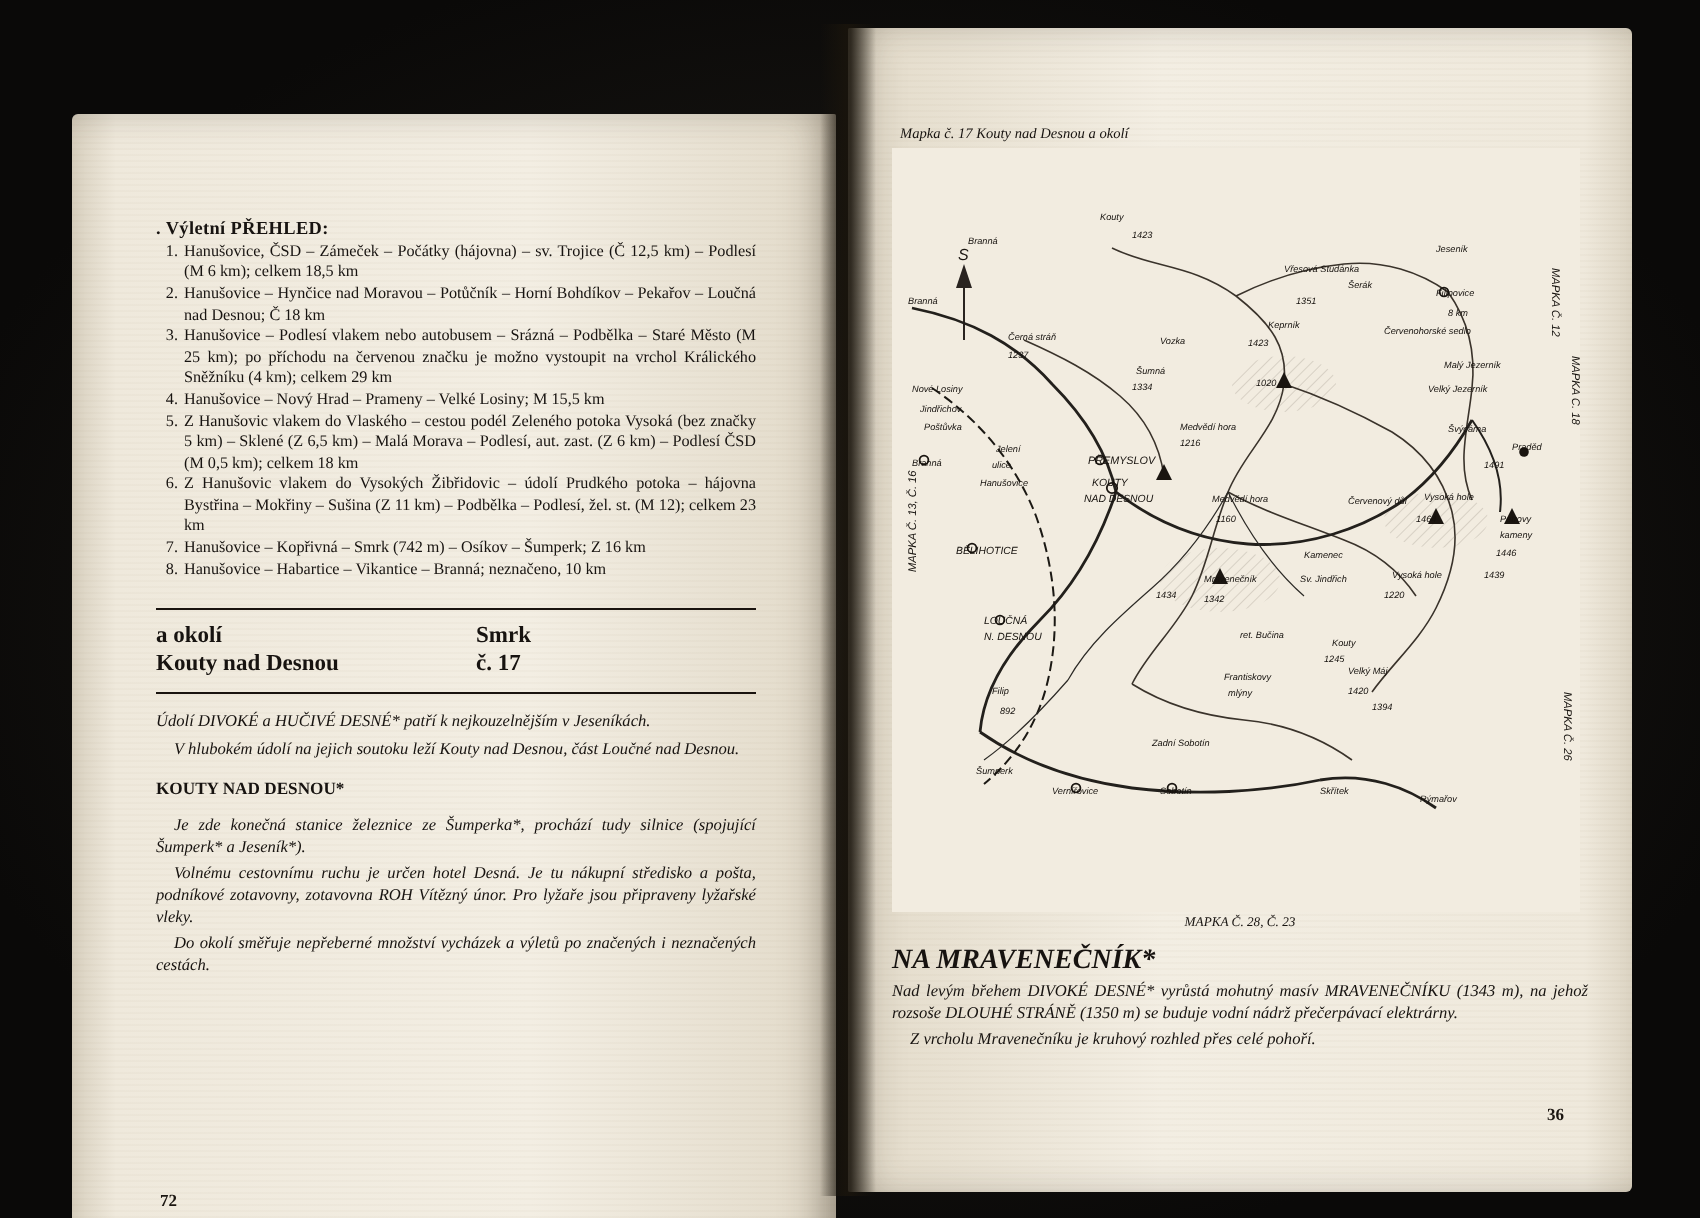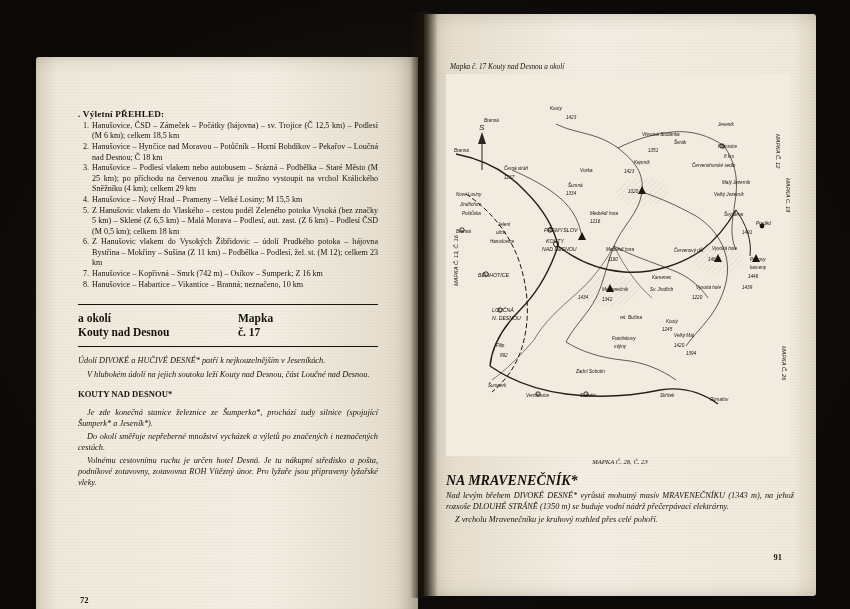--- a/index.html
+++ b/index.html
@@ -225,36 +225,36 @@
             <span class="txt">Hanušovice – Habartice – Vikantice – Branná; neznačeno, 10 km</span>
           </li>
       </ol>
 
       <div class="box-head">
         <div class="title">
           <div>a okolí</div>
           <div>Kouty nad Desnou</div>
         </div>
         <div class="mapka">
-          <div>Mapka</div>
+          <div>Smrk</div>
           <div>č. 17</div>
         </div>
       </div>
 
       <div class="body-text">
         <p>Údolí DIVOKÉ a HUČIVÉ DESNÉ* patří k nejkouzelnějším v Jeseníkách.</p>
         <p class="ind">V hlubokém údolí na jejich soutoku leží Kouty nad Desnou, část Loučné nad Desnou.</p>
       </div>
 
       <div class="sub-head">KOUTY NAD DESNOU*</div>
 
       <div class="body-text">
         <p class="ind">Je zde konečná stanice železnice ze Šumperka*, prochází tudy silnice (spojující Šumperk* a Jeseník*).</p>
+        <p class="ind">Volnému cestovnímu ruchu je určen hotel Desná. Je tu nákupní středisko a pošta, podníkové zotavovny, zotavovna ROH Vítězný únor. Pro lyžaře jsou připraveny lyžařské vleky.</p>
         <p class="ind">Do okolí směřuje nepřeberné množství vycházek a výletů po značených i neznačených cestách.</p>
-        <p class="ind">Volnému cestovnímu ruchu je určen hotel Desná. Je tu nákupní středisko a pošta, podníkové zotavovny, zotavovna ROH Vítězný únor. Pro lyžaře jsou připraveny lyžařské vleky.</p>
       </div>
     </div>
     <div class="folio left">72</div>
   </div>
 
   <div class="page right">
     <div class="page-texture"></div>
     <div class="rp-inner">
       <div class="map-caption">Mapka č. 17 Kouty nad Desnou a okolí</div>
 
@@ -412,17 +412,17 @@
       </div>
 
       <div class="map-bottom-caption">MAPKA Č. 28, Č. 23</div>
 
       <div class="rp-text">
         <div class="rp-head">NA MRAVENEČNÍK*</div>
         <p>Nad levým břehem DIVOKÉ DESNÉ* vyrůstá mohutný masív MRAVENEČNÍKU (1343 m), na jehož rozsoše DLOUHÉ STRÁNĚ (1350 m) se buduje vodní nádrž přečerpávací elektrárny.</p>
         <p class="ind">Z vrcholu Mravenečníku je kruhový rozhled přes celé pohoří.</p>
       </div>
     </div>
-    <div class="folio right">91</div>
+    <div class="folio right">36</div>
   </div>
 
   <div class="gutter"></div>
 </div>
 
 </body></html>

